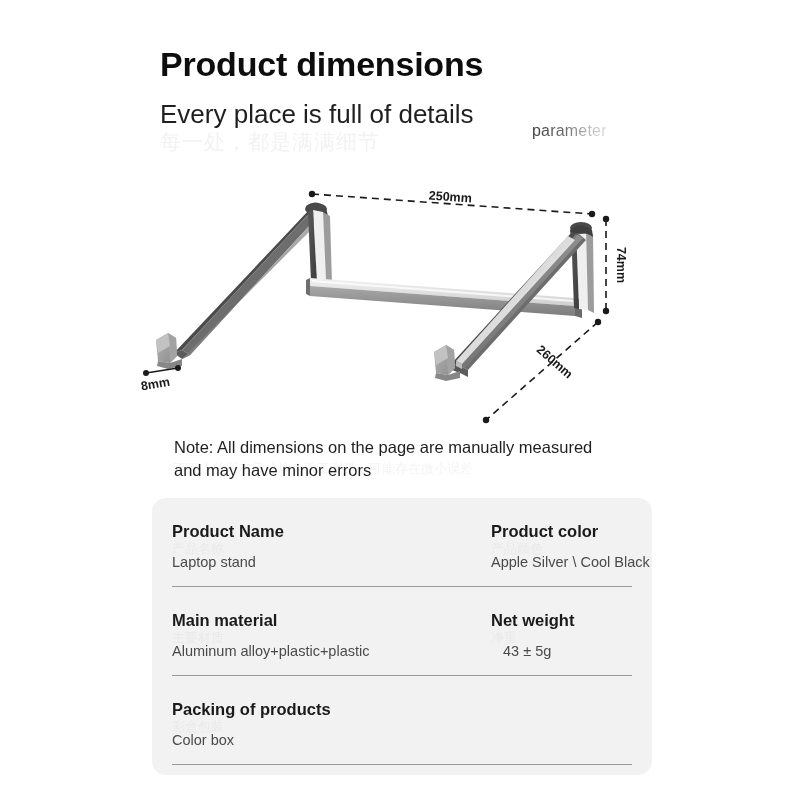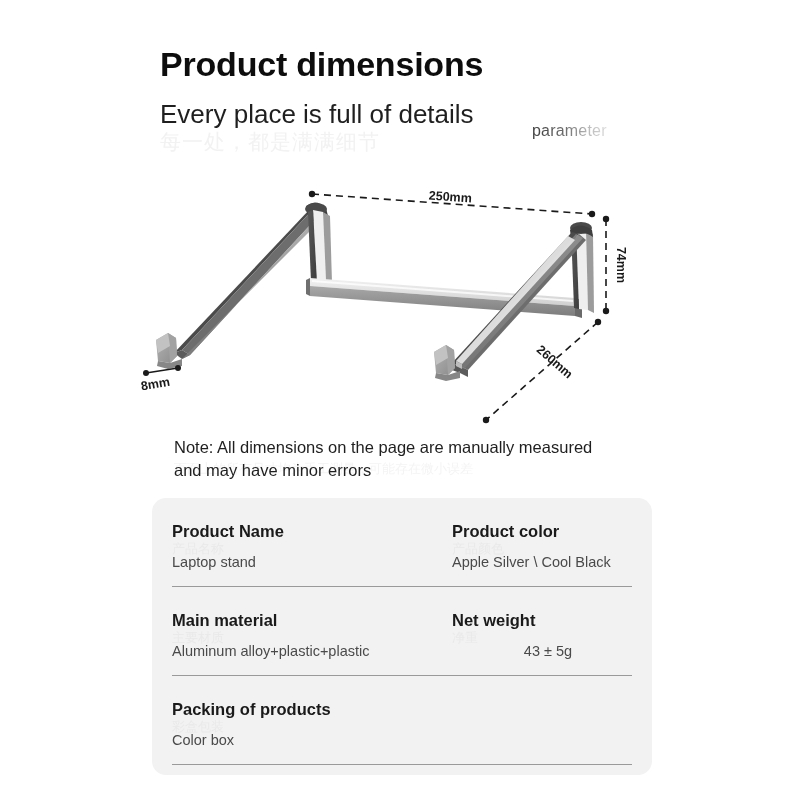--- a/index.html
+++ b/index.html
@@ -120,20 +120,21 @@
     margin: 0 20px;
     padding: 22px 0 14px 0;
     border-bottom: 1px solid #9a9a9a;
   }
   .spec-row:last-child {
     border-bottom: 1px solid #9a9a9a;
   }
   .spec-cells {
     display: flex;
     position: relative;
+    gap: 39px;
   }
   .spec-cell {
     position: relative;
   }
   .spec-cell.left {
     width: 262px;
     flex: none;
   }
   .spec-cell.right {
     flex: 1;
@@ -148,21 +149,20 @@
   }
   .spec-value {
     font-size: 14.5px;
     color: #4a4a4a;
     line-height: 20px;
     margin-top: 10px;
     white-space: nowrap;
   }
   .spec-value.indent {
     padding-left: 12px;
-    text-align: center;
   }
   .spec-cell-watermark {
     position: absolute;
     left: 0;
     top: 20px;
     font-size: 13px;
     color: #e9e9e9;
     white-space: nowrap;
     user-select: none;
   }

